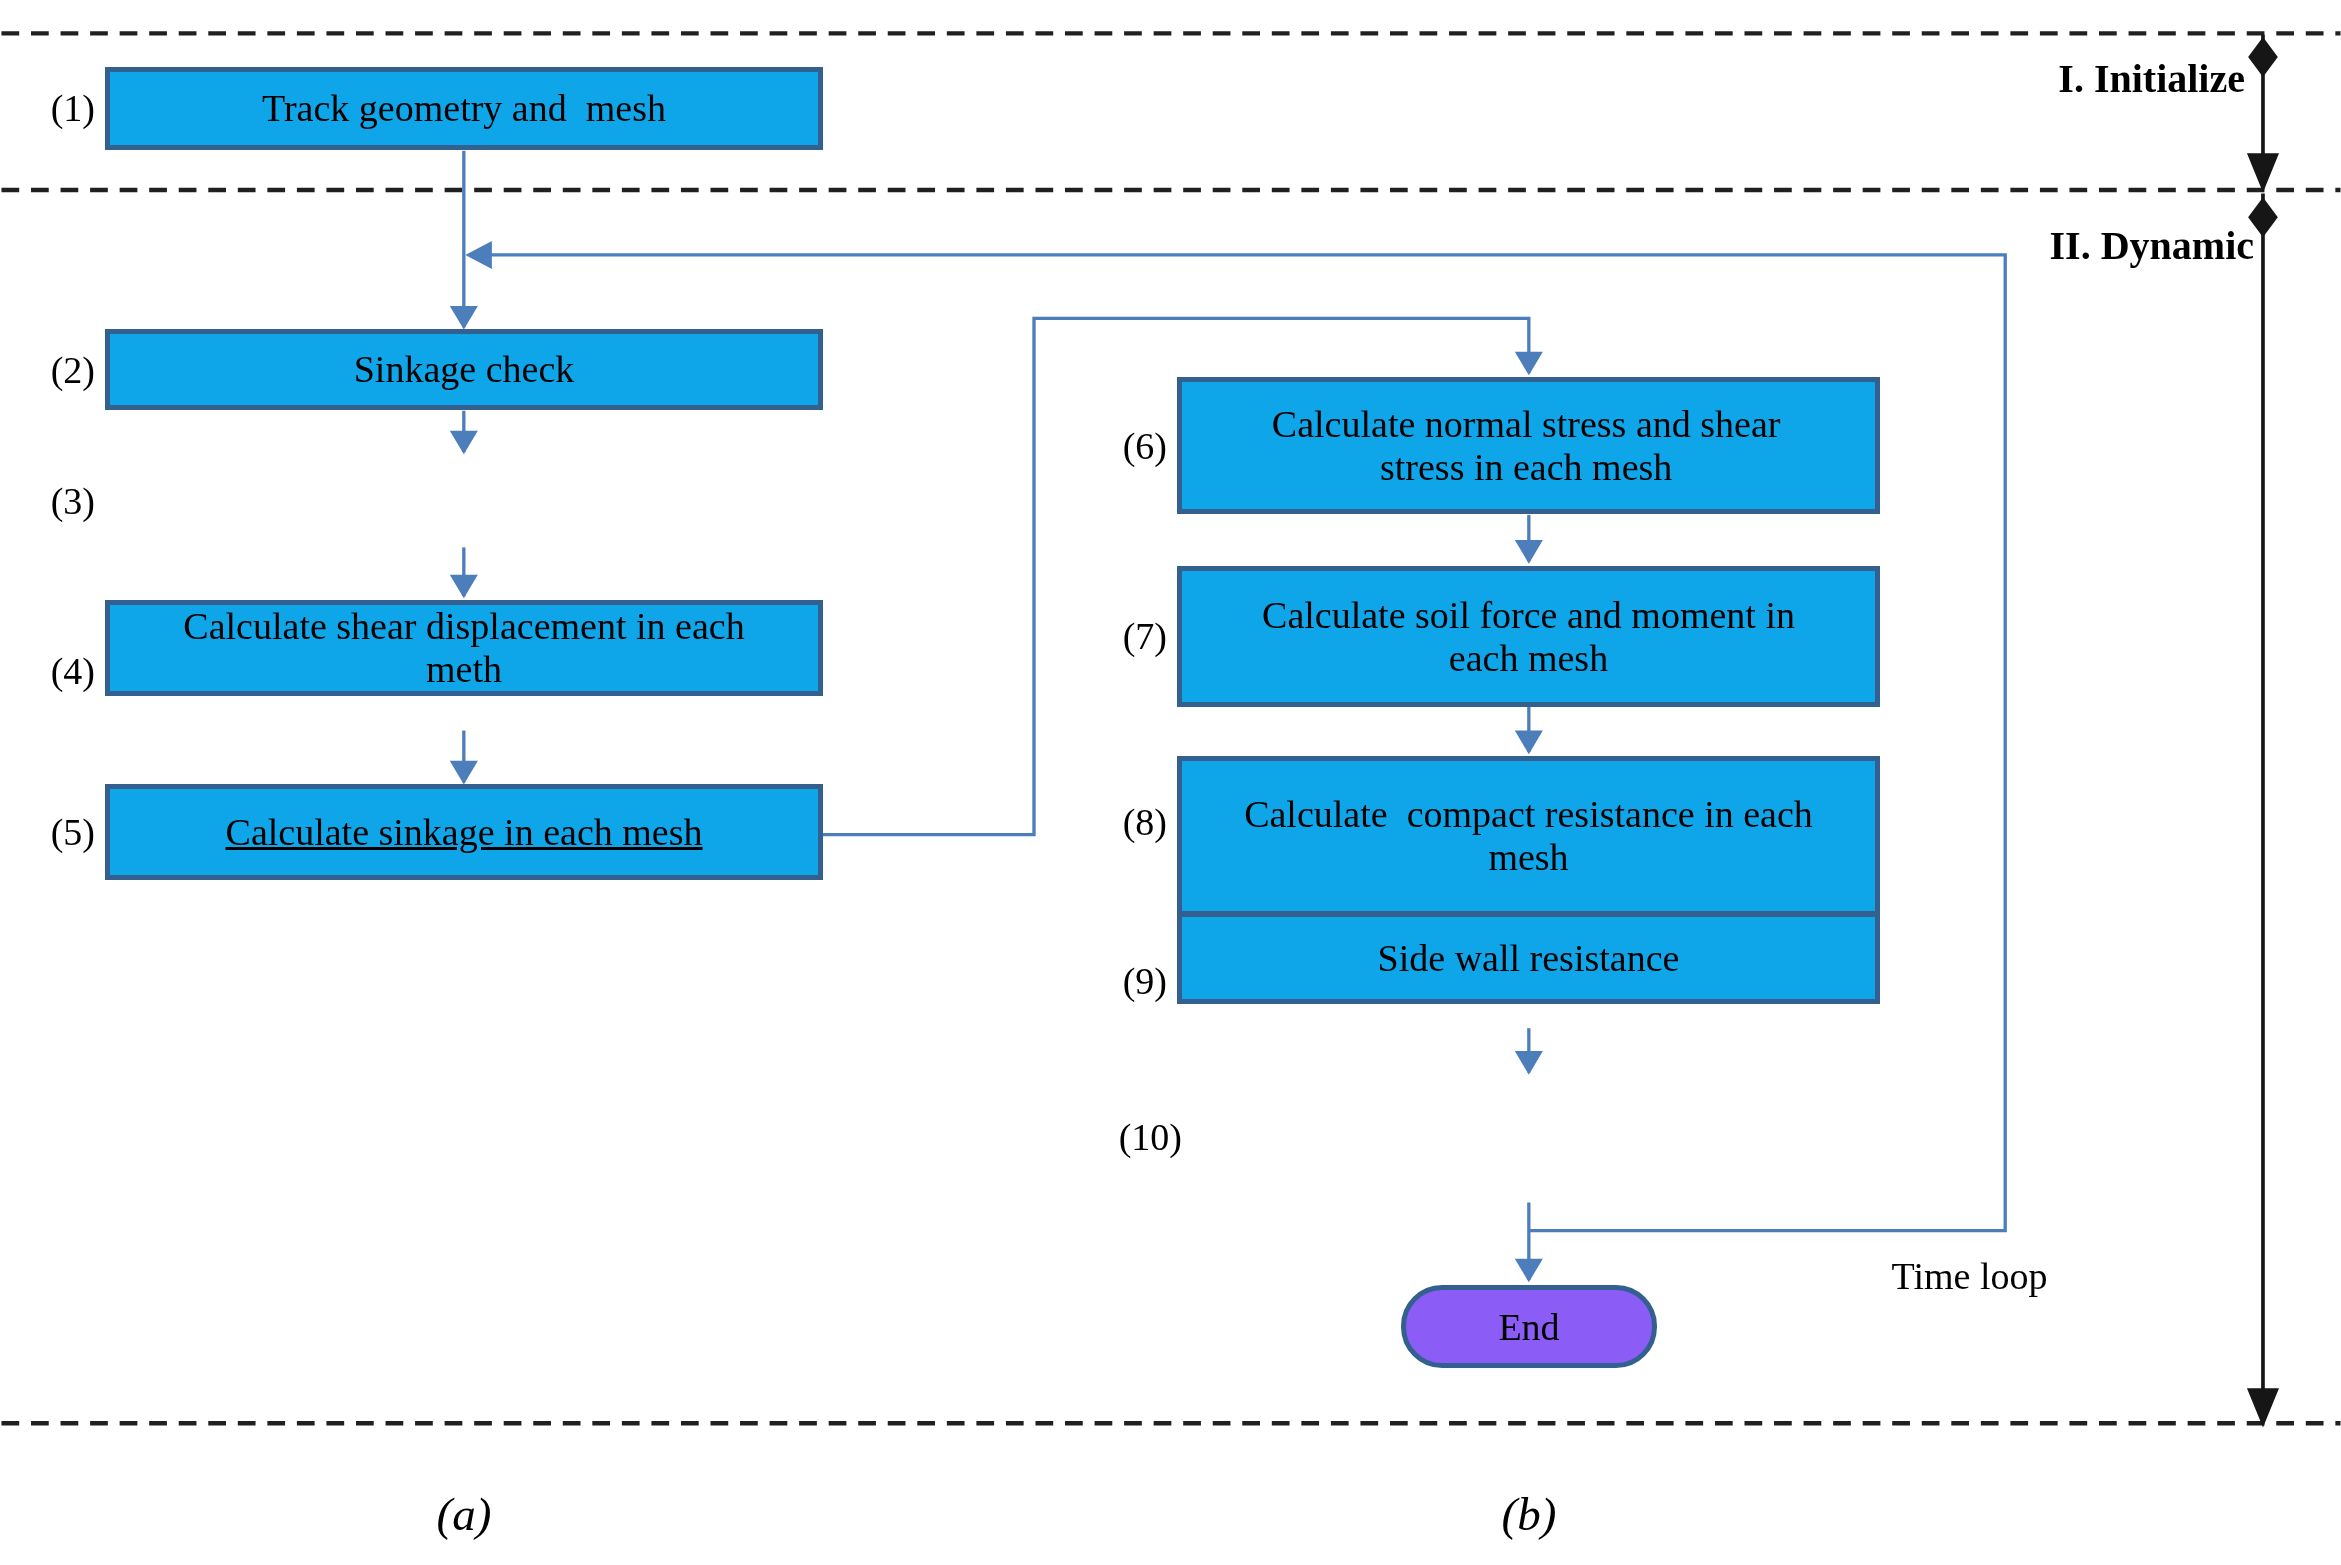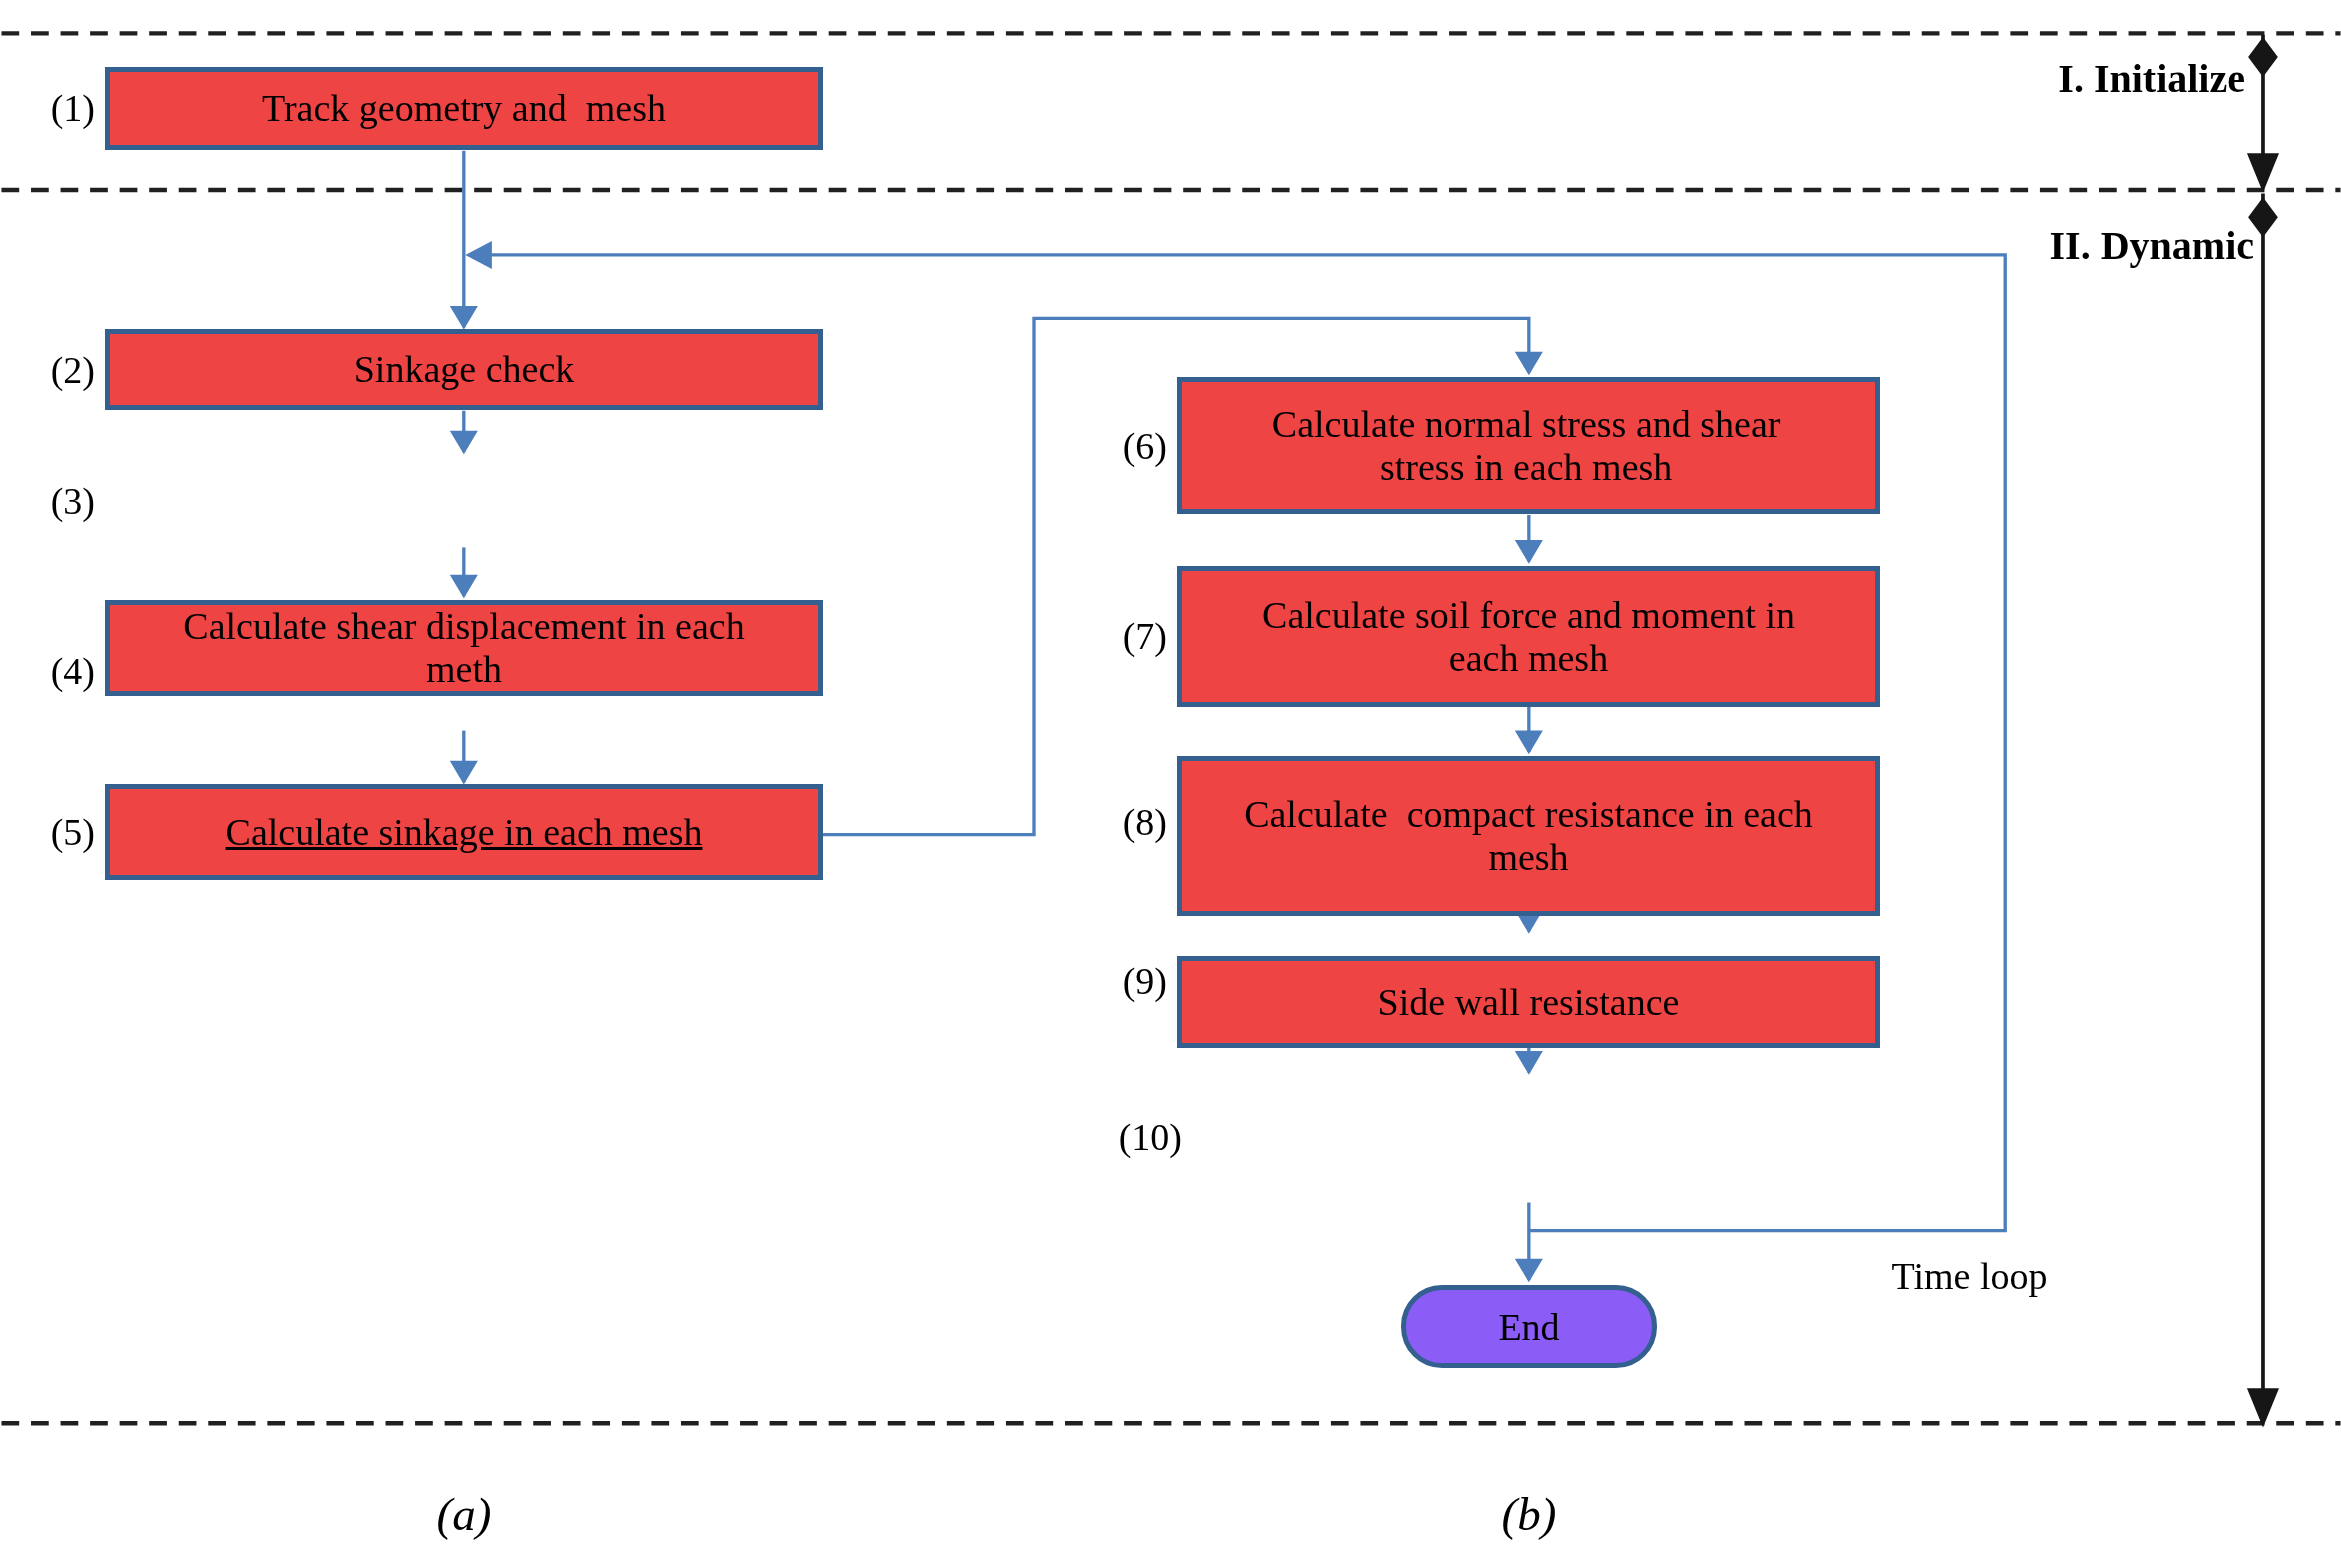--- a/index.html
+++ b/index.html
@@ -1,19 +1,19 @@
 <!DOCTYPE html>
 <html style="font-size:11.8px"><head>
 <meta charset="utf-8">
 <style>
   html,body{margin:0;padding:0;background:#ffffff;}
   #stage{position:relative;width:2342px;height:1566px;background:#ffffff;overflow:hidden;
          font-family:"Liberation Serif",serif;color:#000;}
   #wires{position:absolute;left:0;top:0;width:2342px;height:1566px;}
-  .pbox{position:absolute;box-sizing:border-box;border:5.2px solid #33608f;background:#ef4444;
+  .pbox{position:absolute;box-sizing:border-box;border:5.2px solid #33608f;background:#0ea5e9;
         display:flex;align-items:center;justify-content:center;text-align:center;
         font-size:38px;line-height:1.12;white-space:pre-wrap;padding:0 20.7px;}
   .stepnum{position:absolute;font-size:38px;line-height:44px;text-align:right;white-space:nowrap;}
   .secthead{position:absolute;font-weight:bold;font-size:40px;line-height:44px;text-align:right;white-space:nowrap;}
   .floatlabel{position:absolute;font-size:38px;line-height:44px;text-align:center;white-space:nowrap;}
   .caption{position:absolute;font-style:italic;font-size:47px;line-height:56px;text-align:center;white-space:nowrap;}
   .diamond-wrap{position:absolute;left:1194px;top:1073px;width:671px;height:133px;}
   .diamond-wrap svg{position:absolute;left:0;top:0;}
   .diamond-text{position:absolute;left:0;top:0;width:100%;height:100%;
         display:flex;align-items:center;justify-content:center;font-size:38px;}
@@ -104,21 +104,21 @@
 stress in each mesh</span>
   </div>
   <div class="pbox" style="left:1177px;top:566px;width:703px;height:141px;">
     <span>Calculate soil force and moment in
 each mesh</span>
   </div>
   <div class="pbox" style="left:1177px;top:756px;width:703px;height:160px;">
     <span>Calculate  compact resistance in each
 mesh</span>
   </div>
-  <div class="pbox" style="left:1177px;top:956px;width:703px;height:92px;">
+  <div class="pbox" style="left:1177px;top:912px;width:703px;height:92px;">
     <span>Side wall resistance</span>
   </div>
 
 
   <div class="terminator">
     <span>End</span>
   </div>
 
   <div class="floatlabel" style="left:1822px;top:1254px;width:295px;">Time loop</div>
   <div class="caption" style="left:353px;top:1486px;width:222px;">(a)</div>

